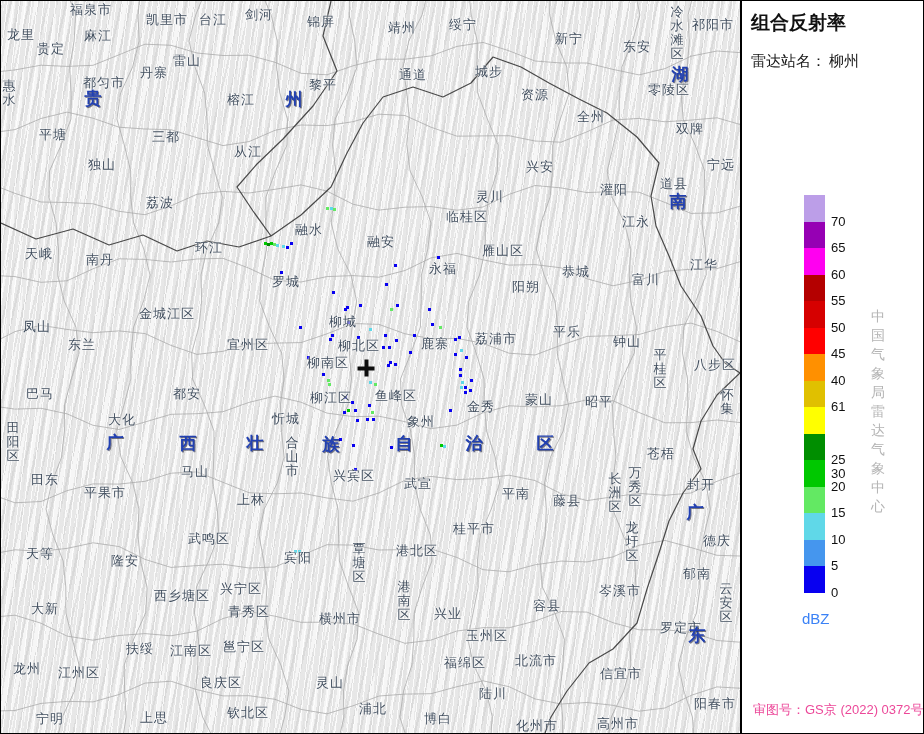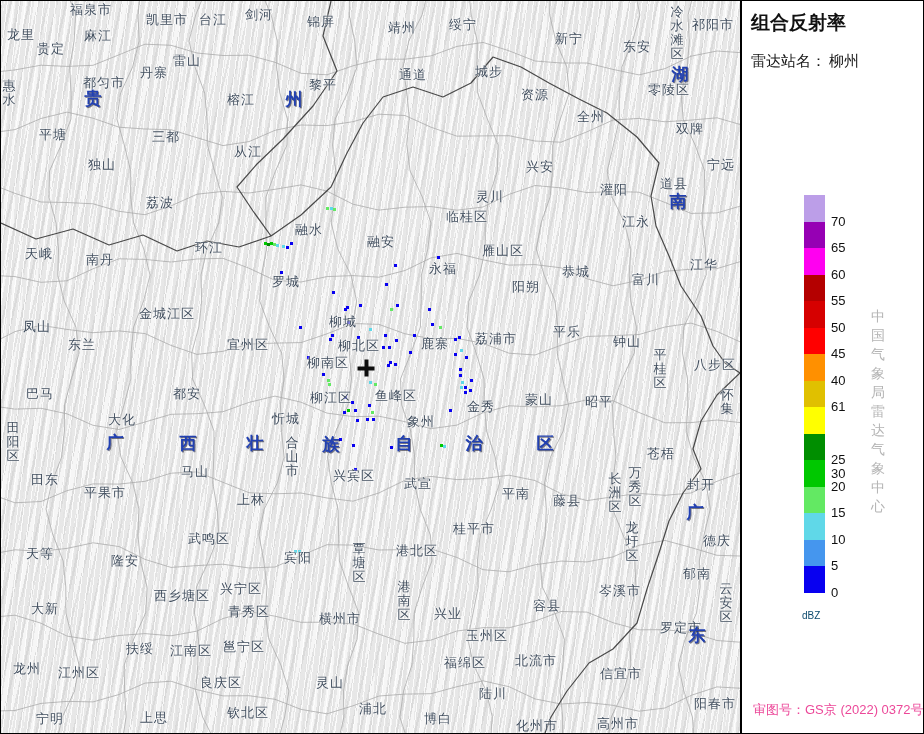--- a/index.html
+++ b/index.html
@@ -30,21 +30,21 @@
          border-left:2px solid #000;}
   #panel-title{position:absolute;left:9px;top:9px;font-size:19px;font-weight:bold;color:#111;}
   #fields{position:absolute;left:9px;top:40px;}
   .field-row{height:27px;font-size:15px;color:#161616;white-space:nowrap;}
   .field-label{display:inline-block;width:78px;}
   .field-value{display:inline-block;margin-top:11px;}
   
   #cbar{position:absolute;left:62px;top:194px;width:21px;}
   .cbar-block{width:21px;height:26.5px;}
   .cbar-label{position:absolute;left:27px;width:34px;font-size:13px;color:#101010;}
-  #dbz-unit{position:absolute;left:60px;top:609px;font-size:10px;color:#0c4a6e;}
+  #dbz-unit{position:absolute;left:60px;top:609px;font-size:15px;color:#3b82f6;}
   #org-text{position:absolute;left:126px;top:306px;width:20px;font-size:14px;color:#b4b4b4;
             line-height:19px;text-align:center;}
   #approval{position:absolute;left:11px;top:700px;font-size:13px;color:#ec4899;white-space:nowrap;}
 </style>
 </head>
 <body>
 
 <div id="frame">
 
   <div id="map">

